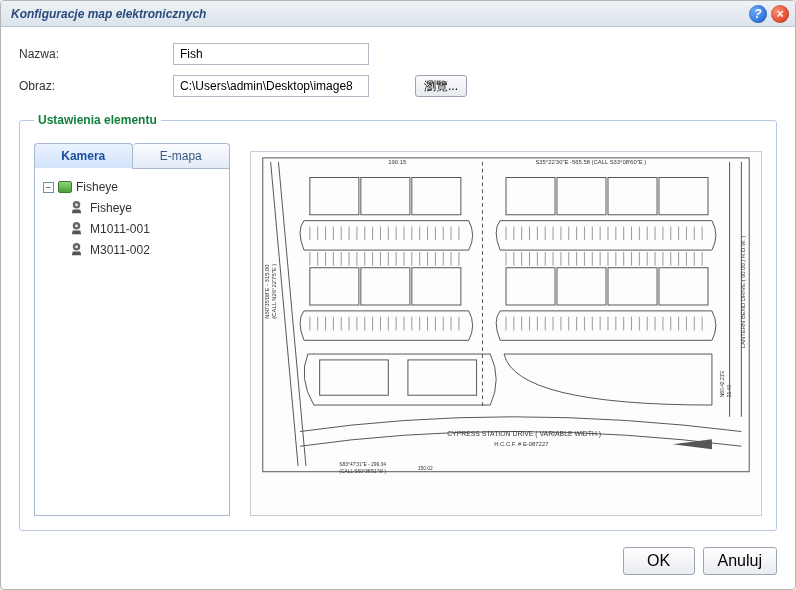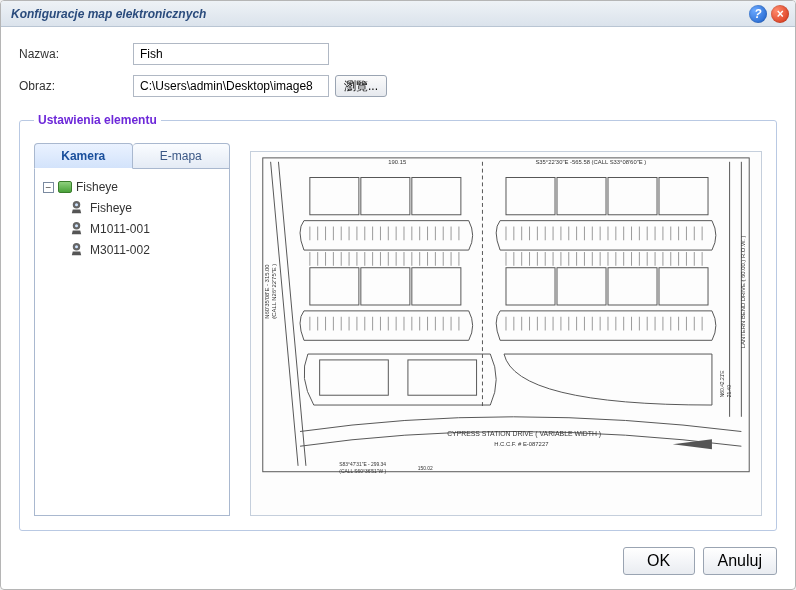--- a/index.html
+++ b/index.html
@@ -40,21 +40,21 @@
   .help-btn { background: radial-gradient(circle at 30% 30%, #6aa8ff, #1a5ec8); }
   .close-btn { background: radial-gradient(circle at 30% 30%, #ff8a6c, #d42f12); }
 
   .content {
     flex: 1;
     padding: 16px 18px 6px 18px;
     display: flex;
     flex-direction: column;
   }
 
-  .form-row { display: flex; align-items: center; margin-bottom: 10px; }
+  .form-row { display: flex; align-items: center; margin-bottom: 10px; gap: 40px; }
   .form-row label { width: 74px; }
   .text-input {
     border: 1px solid #b0b8c4;
     height: 22px;
     padding: 2px 6px;
     font-size: 12px;
     background: #fff;
     margin-left: 40px;
   }
   .name-input { width: 196px; }
@@ -73,21 +73,21 @@
   fieldset.group {
     border: 1px solid #b9c9e3;
     border-radius: 3px;
     margin-top: 6px;
     padding: 12px 14px 14px 14px;
     flex: 1;
     display: flex;
     flex-direction: column;
   }
   fieldset.group > legend {
-    color: #6d28d9;
+    color: #15803d;
     font-weight: bold;
     padding: 0 4px;
     font-size: 12px;
   }
   .inner {
     display: flex;
     gap: 20px;
     flex: 1;
     margin-top: 4px;
   }

